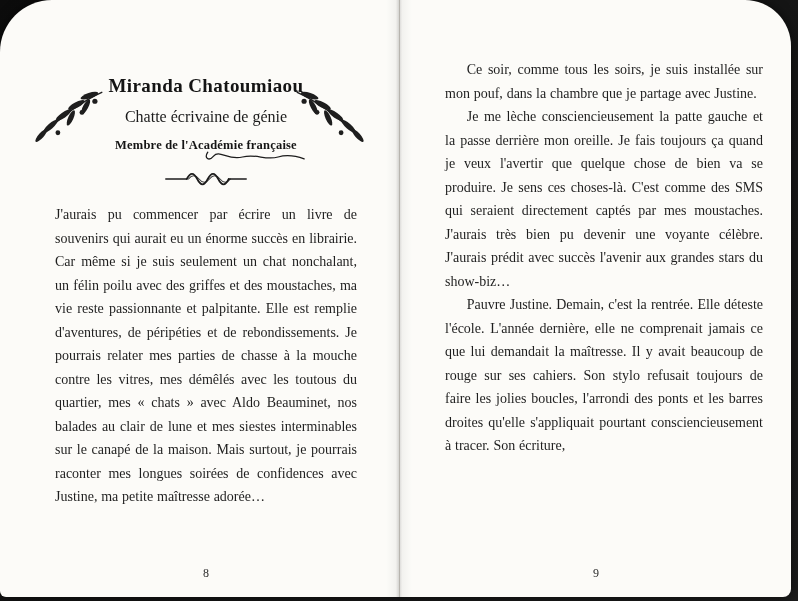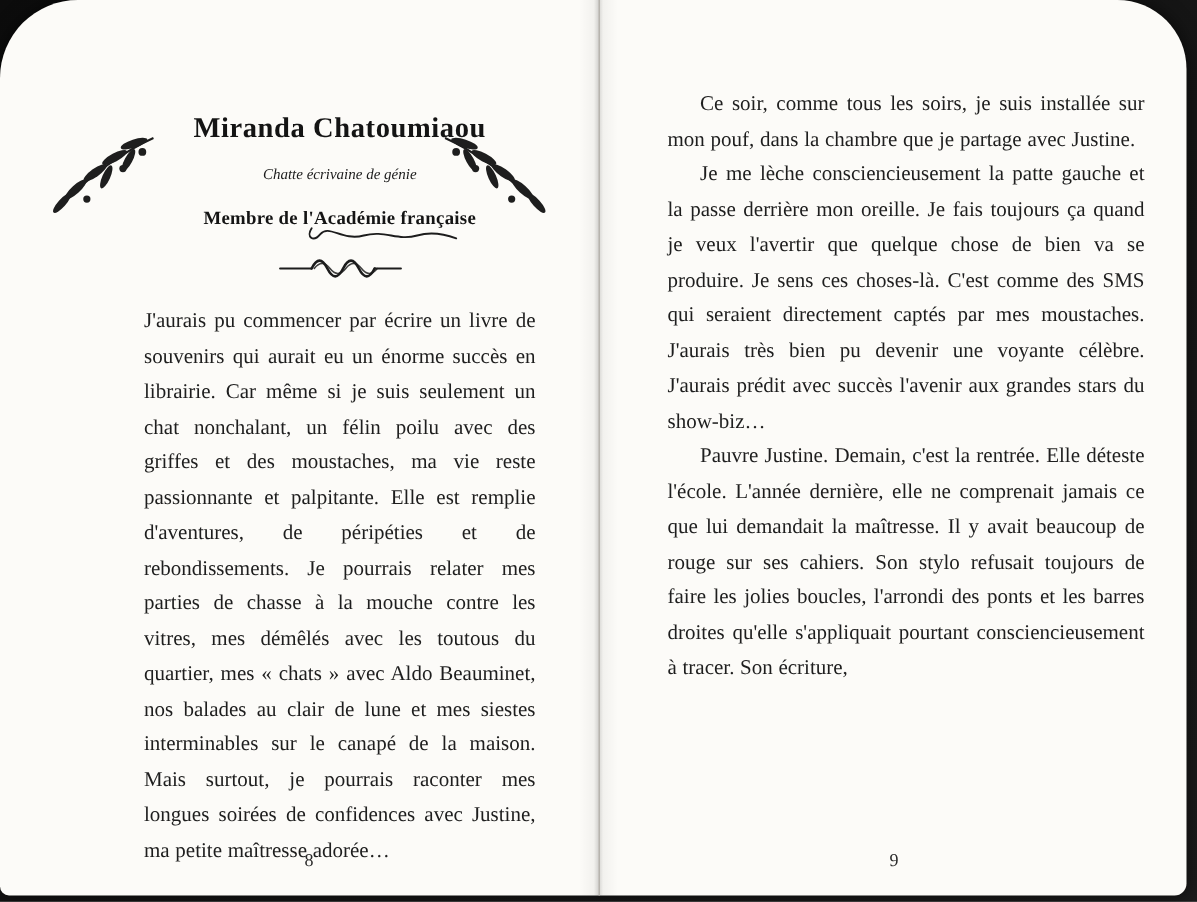--- a/index.html
+++ b/index.html
@@ -33,37 +33,36 @@
     position: absolute; top: 0; bottom: 0; left: 399px; width: 1px;
     background: #b7b4ae;
   }
   .page {
     position: absolute; top: 0; height: 100%;
     color: #1d1d1d;
   }
   .page-left  { left: 0;     width: 399px; }
   .page-right { left: 399px; width: 392px; }
 
-  .page-left  .content { padding: 74px 42px 0 55px; margin-left: 41px; }
+  .page-left  .content { padding: 74px 42px 0 55px; }
   .page-right .content { padding: 58px 28px 0 46px; }
 
   
   .chapter-header { text-align: center; position: relative; }
   .chapter-title {
     margin: 0;
     font-size: 19px;
     font-weight: 700;
     letter-spacing: 0.4px;
     line-height: 24px;
     color: #141414;
   }
   .chapter-subtitle {
     margin: 9px 0 0 0;
-    font-style: italic;
-    font-size: 10px;
+    font-size: 16px;
     line-height: 19px;
     color: #1b1b1b;
   }
   .chapter-affiliation {
     margin: 11px 0 0 0;
     font-weight: 700;
     font-size: 12.5px;
     line-height: 17px;
     letter-spacing: 0.2px;
     color: #141414;

